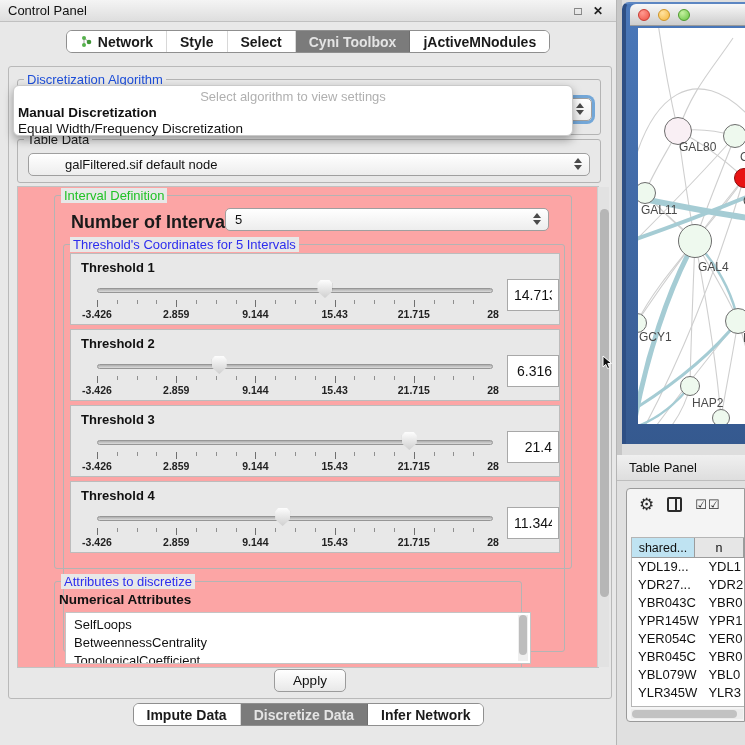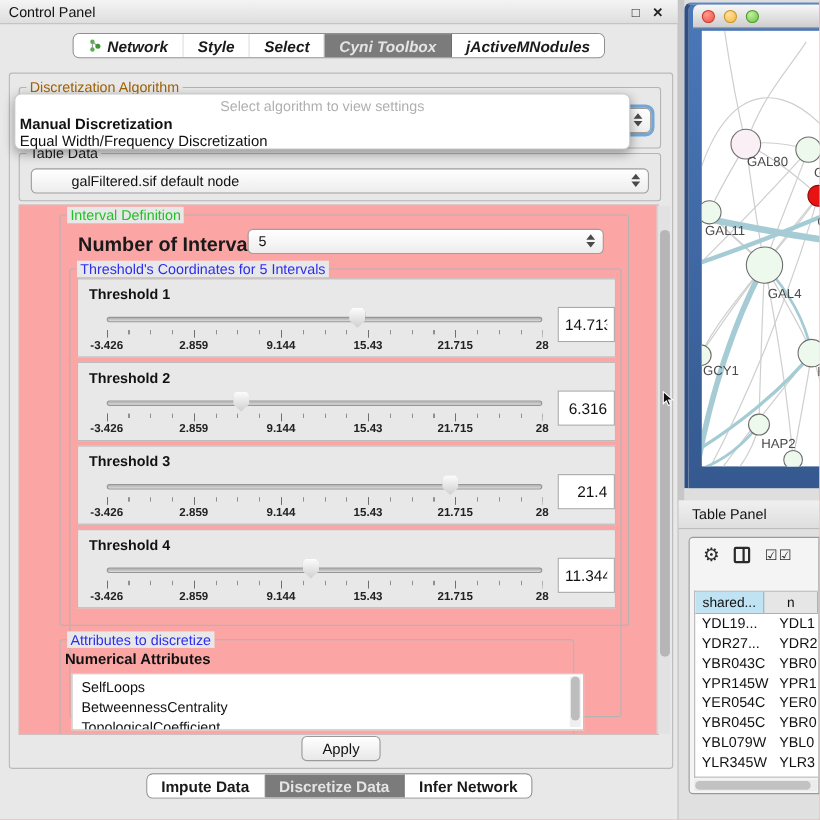--- a/index.html
+++ b/index.html
@@ -6,35 +6,35 @@
   html,body { width:745px; height:745px; overflow:hidden; }
   body { font-family:"Liberation Sans", sans-serif; background:#dedede; position:relative; font-size:13px; color:#1a1a1a; }
 
   
   .control-panel { position:absolute; left:0; top:0; width:617px; height:745px; background:#e8e8e8; border-right:1px solid #b5b5b5; }
   .cp-titlebar { height:22px; background:linear-gradient(#f4f4f4,#dedede); border-bottom:1px solid #c0c0c0; display:flex; align-items:center; padding:0 8px; }
   .cp-title { font-size:13px; color:#111; flex:1; }
   .win-btn { width:20px; text-align:center; font-size:12px; color:#222; cursor:default; }
 
   
-  .tabbar { display:flex; justify-content:center; margin-top:8px;font-style:italic; }
+  .tabbar { display:flex; justify-content:center; margin-top:8px; }
   .tabbar-inner { display:flex; background:#fff; border:1px solid #8f8f8f; border-radius:6px; overflow:hidden; height:23px; align-items:stretch; }
   .tab { display:flex; align-items:center; gap:5px; padding:0 13px; font-size:14px; font-weight:bold; color:#1a1a1a; border-right:1px solid #d8d8d8; background:#fff; }
   .tab:last-child { border-right:none; }
   .tab.selected { background:#7b7b7b; color:#e4e4e4; border-right-color:#6e6e6e; }
   .net-icon { width:13px; height:13px; }
 
   .outer-panel { position:absolute; left:8px; top:66px; width:604px; height:633px; border:1px solid #b9b9b9; border-radius:3px; background:#e8e8e8; }
 
   
   .group { position:absolute; border:1px solid #b4b4b4; border-radius:3px; }
   .group-label { position:absolute; top:-8px; left:6px; background:#e8e8e8; padding:0 3px; font-size:13px; }
   .lbl-green { color:#21c226; }
   .lbl-blue { color:#2d2dee; }
-  .lbl-dim { color:#a16207; }
+  .lbl-dim { color:#1d4ed8; }
   .lbl-dark { color:#1a1a1a; }
 
   .combo { position:absolute; height:23px; background:linear-gradient(#ffffff,#ededed); border:1px solid #9f9f9f; border-radius:5px; display:flex; align-items:center; padding:0 22px 0 9px; font-size:13px; color:#111; }
   .combo .stepper { position:absolute; right:7px; top:4px; display:flex; flex-direction:column; gap:2px; }
   .combo .stepper .up { width:0; height:0; border-left:4px solid transparent; border-right:4px solid transparent; border-bottom:5px solid #4a4a4a; }
   .combo .stepper .dn { width:0; height:0; border-left:4px solid transparent; border-right:4px solid transparent; border-top:5px solid #4a4a4a; }
   .focus-ring { box-shadow:0 0 0 3px #73a7d8; }
 
   
   .algo-group { left:8px; top:12px; width:584px; height:56px; }

